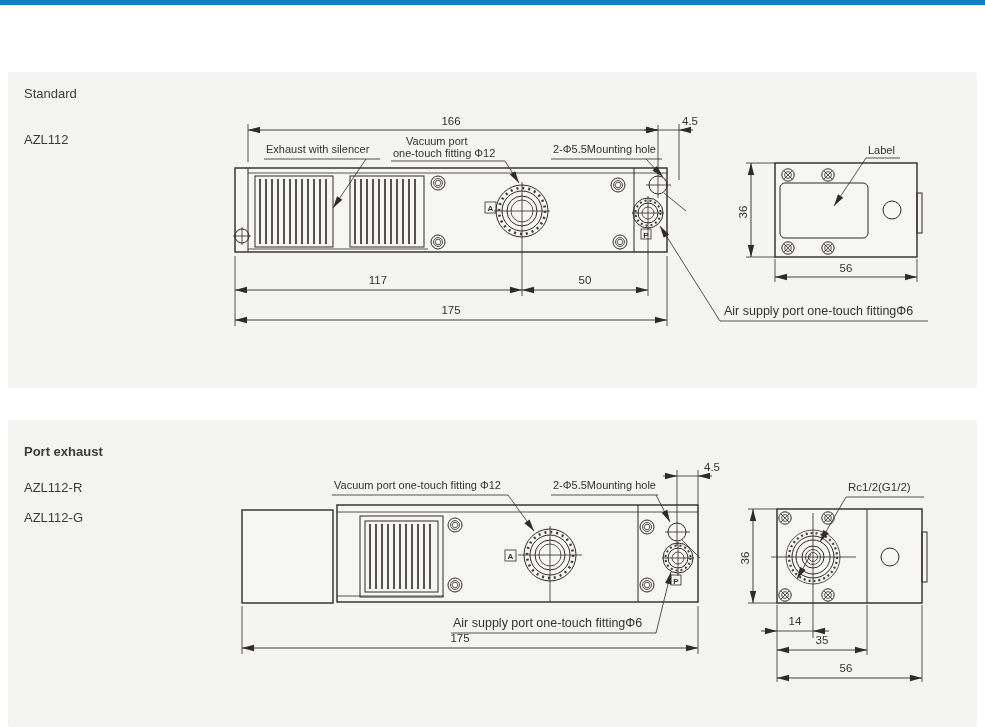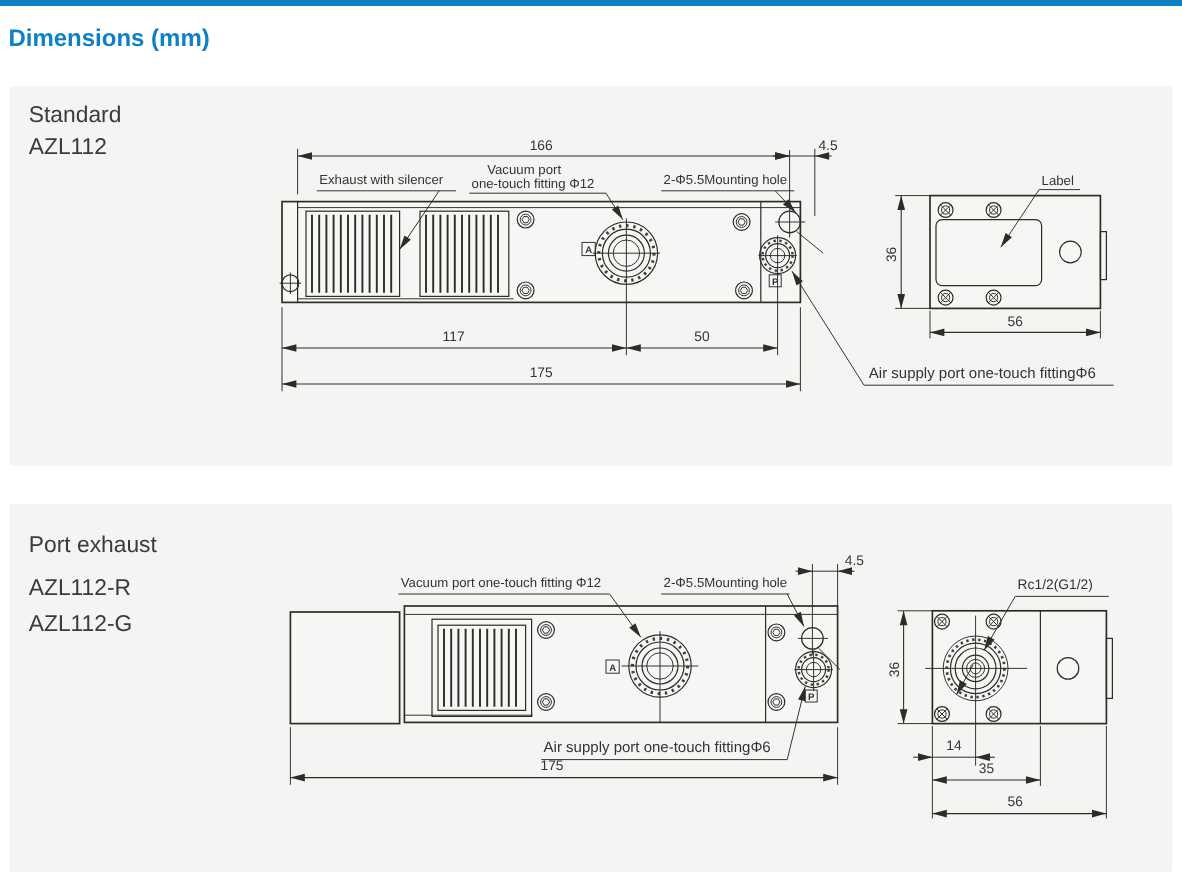--- a/index.html
+++ b/index.html
@@ -3,44 +3,43 @@
 <meta charset="utf-8">
 <style>
   html,body{margin:0;padding:0;background:#ffffff;}
   .page{position:relative;width:985px;height:727px;background:#ffffff;overflow:hidden;
         font-family:"Liberation Sans",sans-serif;}
   .topbar{position:absolute;left:0;top:0;width:985px;height:5px;background:#1080c5;}
   .title{position:absolute;left:7px;top:21px;font-size:20px;font-weight:700;color:#0e81c6;}
   .panel{position:absolute;left:8px;width:969px;background:#f4f4f2;border-radius:2px;}
   .panel-1{top:72px;height:316px;}
   .panel-2{top:420px;height:307px;}
-  .phead{position:absolute;left:16px;font-size:19px;color:#3b3b3b;}
+  .phead{position:absolute;left:16px;font-size:13px;color:#3b3b3b;}
   svg{position:absolute;left:0;top:0;}
   .ol{stroke:#2e2b29;stroke-width:1.4;fill:none;}
   .bodyfill{fill:#f6f6f4;}
   .tl{stroke:#2e2b29;stroke-width:1;fill:none;}
   .th{stroke:#2e2b29;stroke-width:0.8;fill:none;}
   .dim{stroke:#2e2b29;stroke-width:0.9;fill:none;}
   .slat{stroke:#2e2b29;stroke-width:1.6;fill:none;}
   .ring{stroke:#2e2b29;stroke-width:2.6;fill:none;stroke-dasharray:2 4;opacity:.9;}
   .dt{font-size:11.5px;fill:#333;}
   .at{font-size:11px;fill:#333;}
   .bt{font-size:12.5px;fill:#333;}
   .pl{font-size:8px;fill:#333;font-weight:bold;}
 </style>
 </head>
 <body>
 
 <div class="page">
   <div class="topbar"></div>
-  <div class="title">Dimensions (mm)</div>
 
   <div class="panel panel-1">
     <div class="phead" style="top:14px;">Standard</div>
-    <div class="phead" style="top:40px;">AZL112</div>
+    <div class="phead" style="top:60px;">AZL112</div>
 
     <svg width="969" height="316" viewBox="0 0 969 316">
       <defs>
         <marker id="ar1" viewBox="0 0 14 10" markerWidth="14" markerHeight="10" refX="13" refY="5" orient="auto-start-reverse" markerUnits="userSpaceOnUse">
           <path d="M1,1.8 L13,5 L1,8.2 Z" fill="#2e2b29"></path>
         </marker>
         <g id="sk1">
           <circle r="7" class="tl"></circle>
             <circle r="4.5" class="th"></circle>
           <polygon points="3,0 1.5,2.6 -1.5,2.6 -3,0 -1.5,-2.6 1.5,-2.6" class="th"></polygon>
@@ -179,21 +178,21 @@
         <g>
           <text x="860" y="82" class="at">Label</text>
           <line x1="858" y1="86" x2="892" y2="86" class="th"></line>
           <line x1="858" y1="86" x2="826" y2="134" class="th" marker-end="url(#ar1)"></line>
         </g>
       </g>
     </svg>
   </div>
 
   <div class="panel panel-2">
-    <div class="phead" style="top:24px;">Port exhaust</div>
+    <div class="phead" style="top:24px;font-weight:bold;">Port exhaust</div>
     <div class="phead" style="top:60px;">AZL112-R</div>
     <div class="phead" style="top:90px;text-align:right;">AZL112-G</div>
 
     <svg width="969" height="307" viewBox="0 0 969 307">
       <defs>
         <marker id="ar2" viewBox="0 0 14 10" markerWidth="14" markerHeight="10" refX="13" refY="5" orient="auto-start-reverse" markerUnits="userSpaceOnUse">
           <path d="M1,1.8 L13,5 L1,8.2 Z" fill="#2e2b29"></path>
         </marker>
         <g id="sk2">
           <circle r="7" class="tl"></circle>

